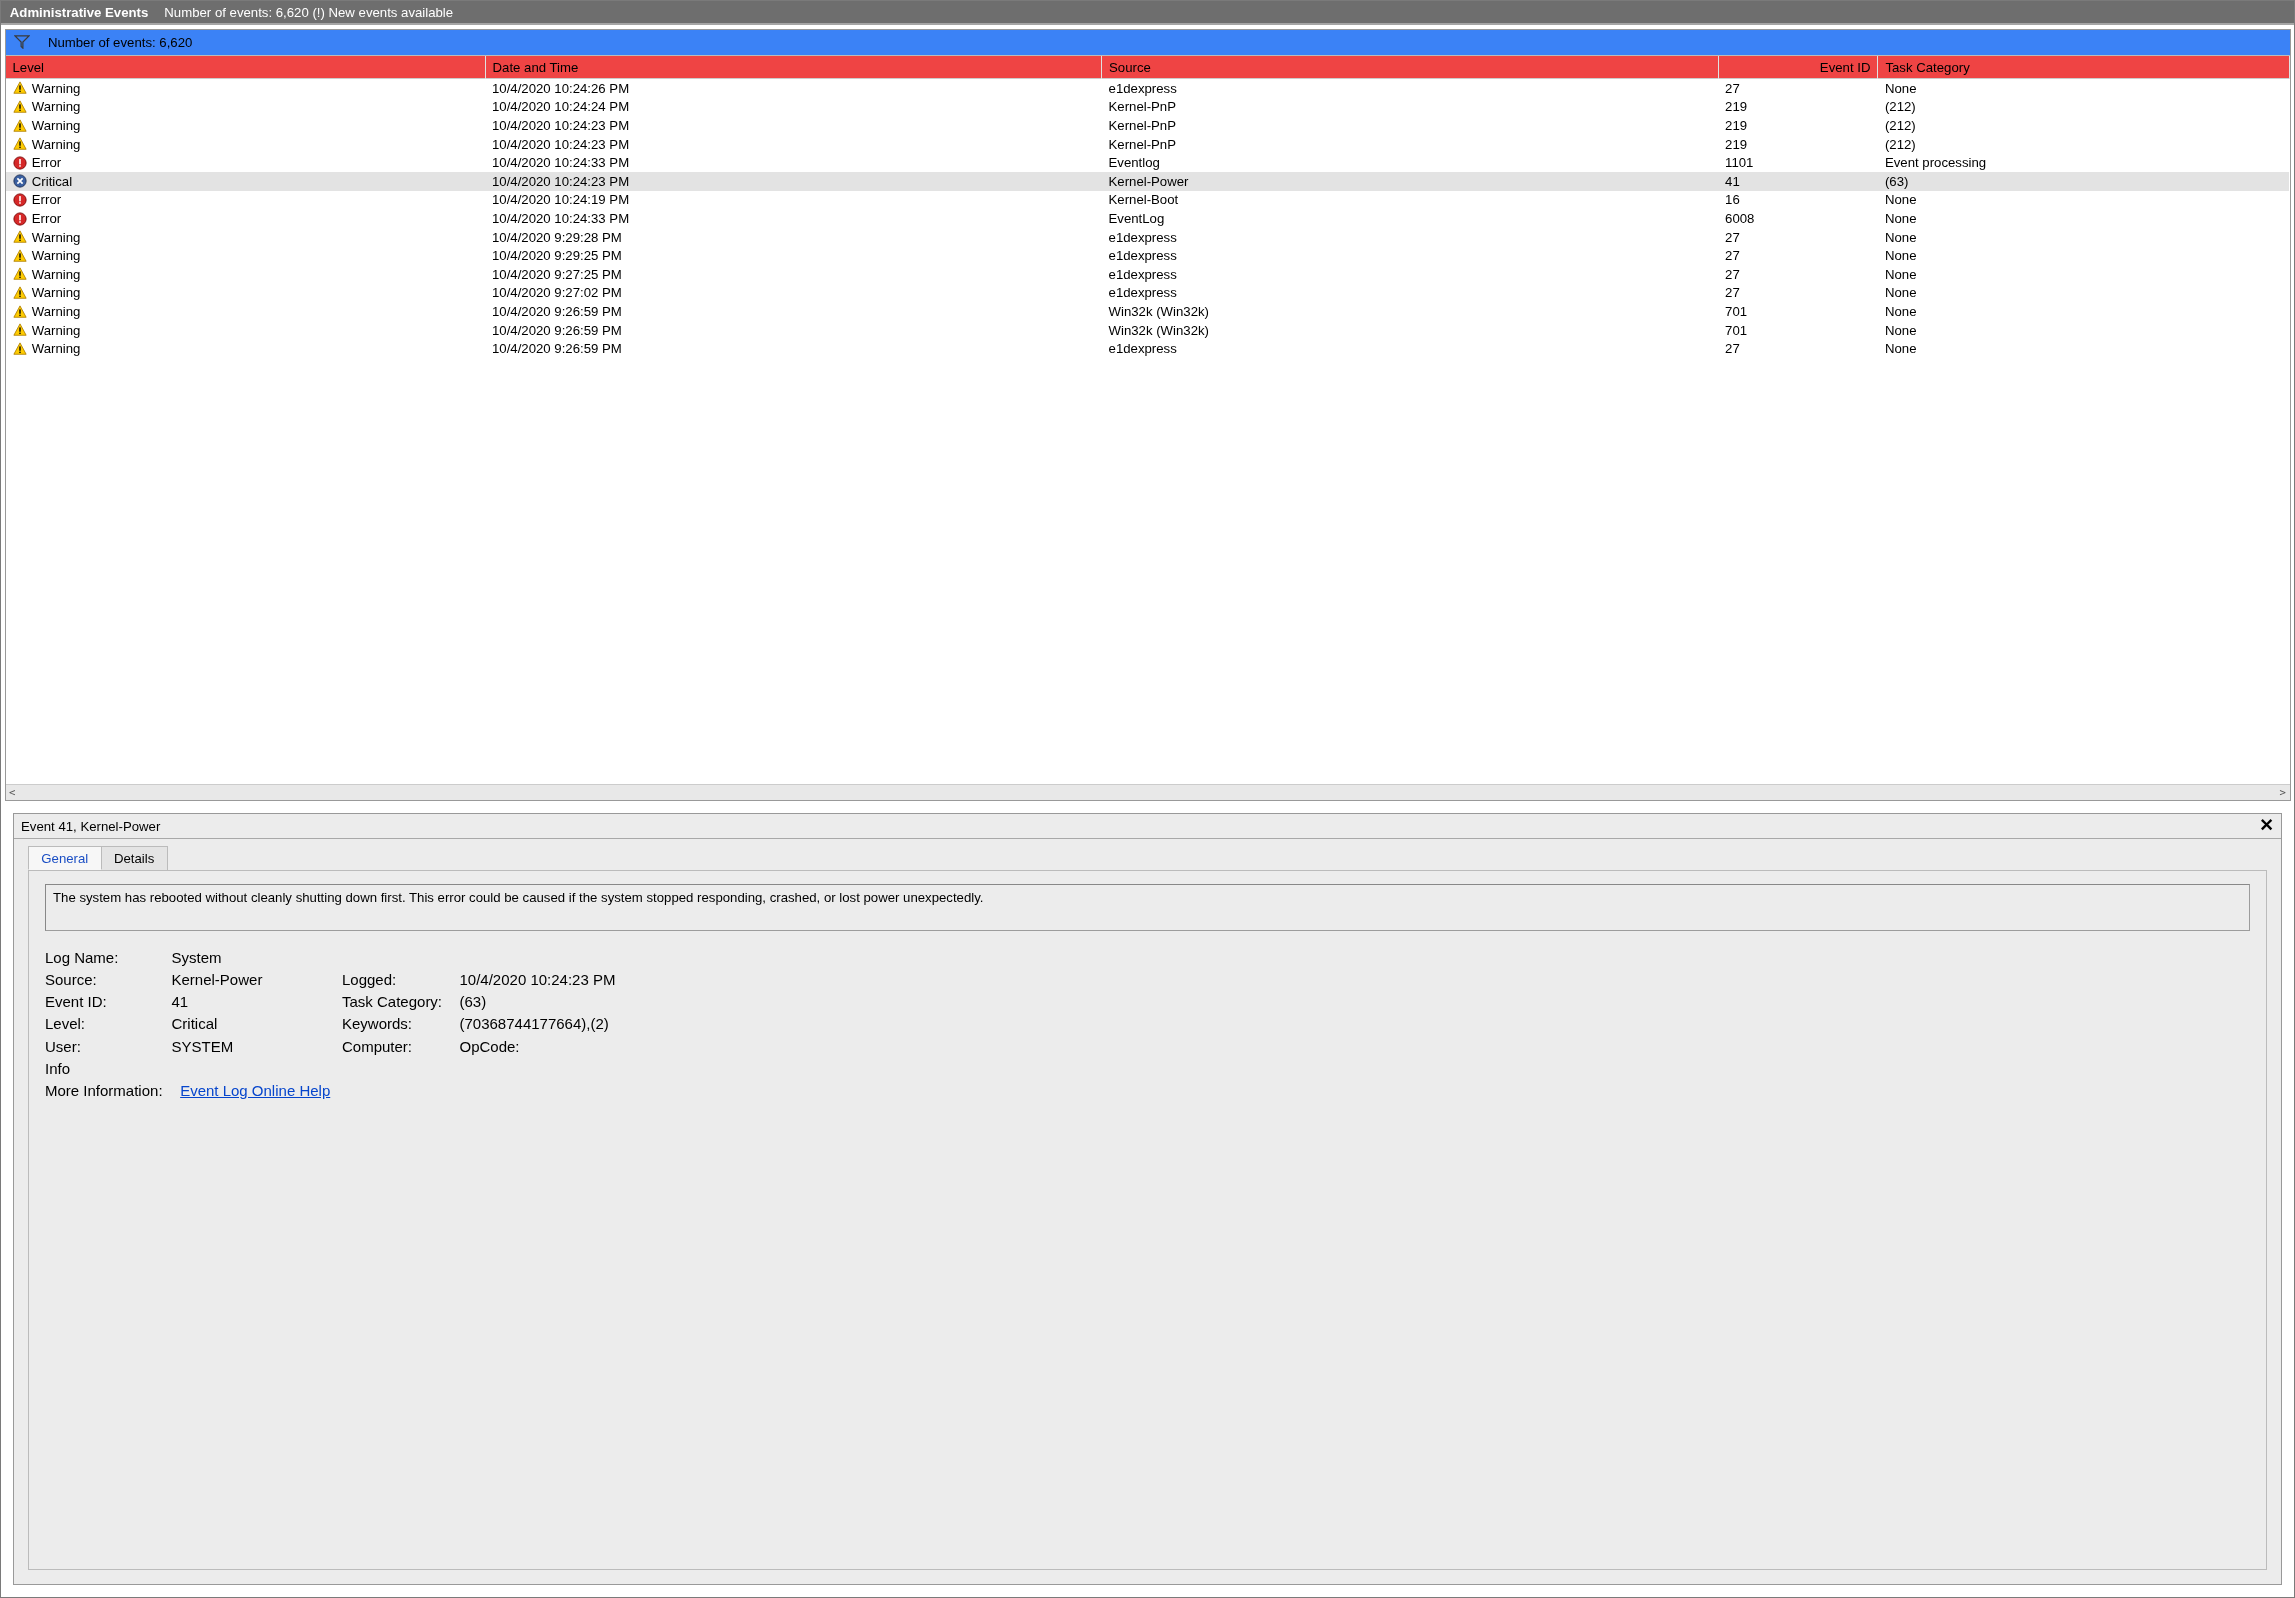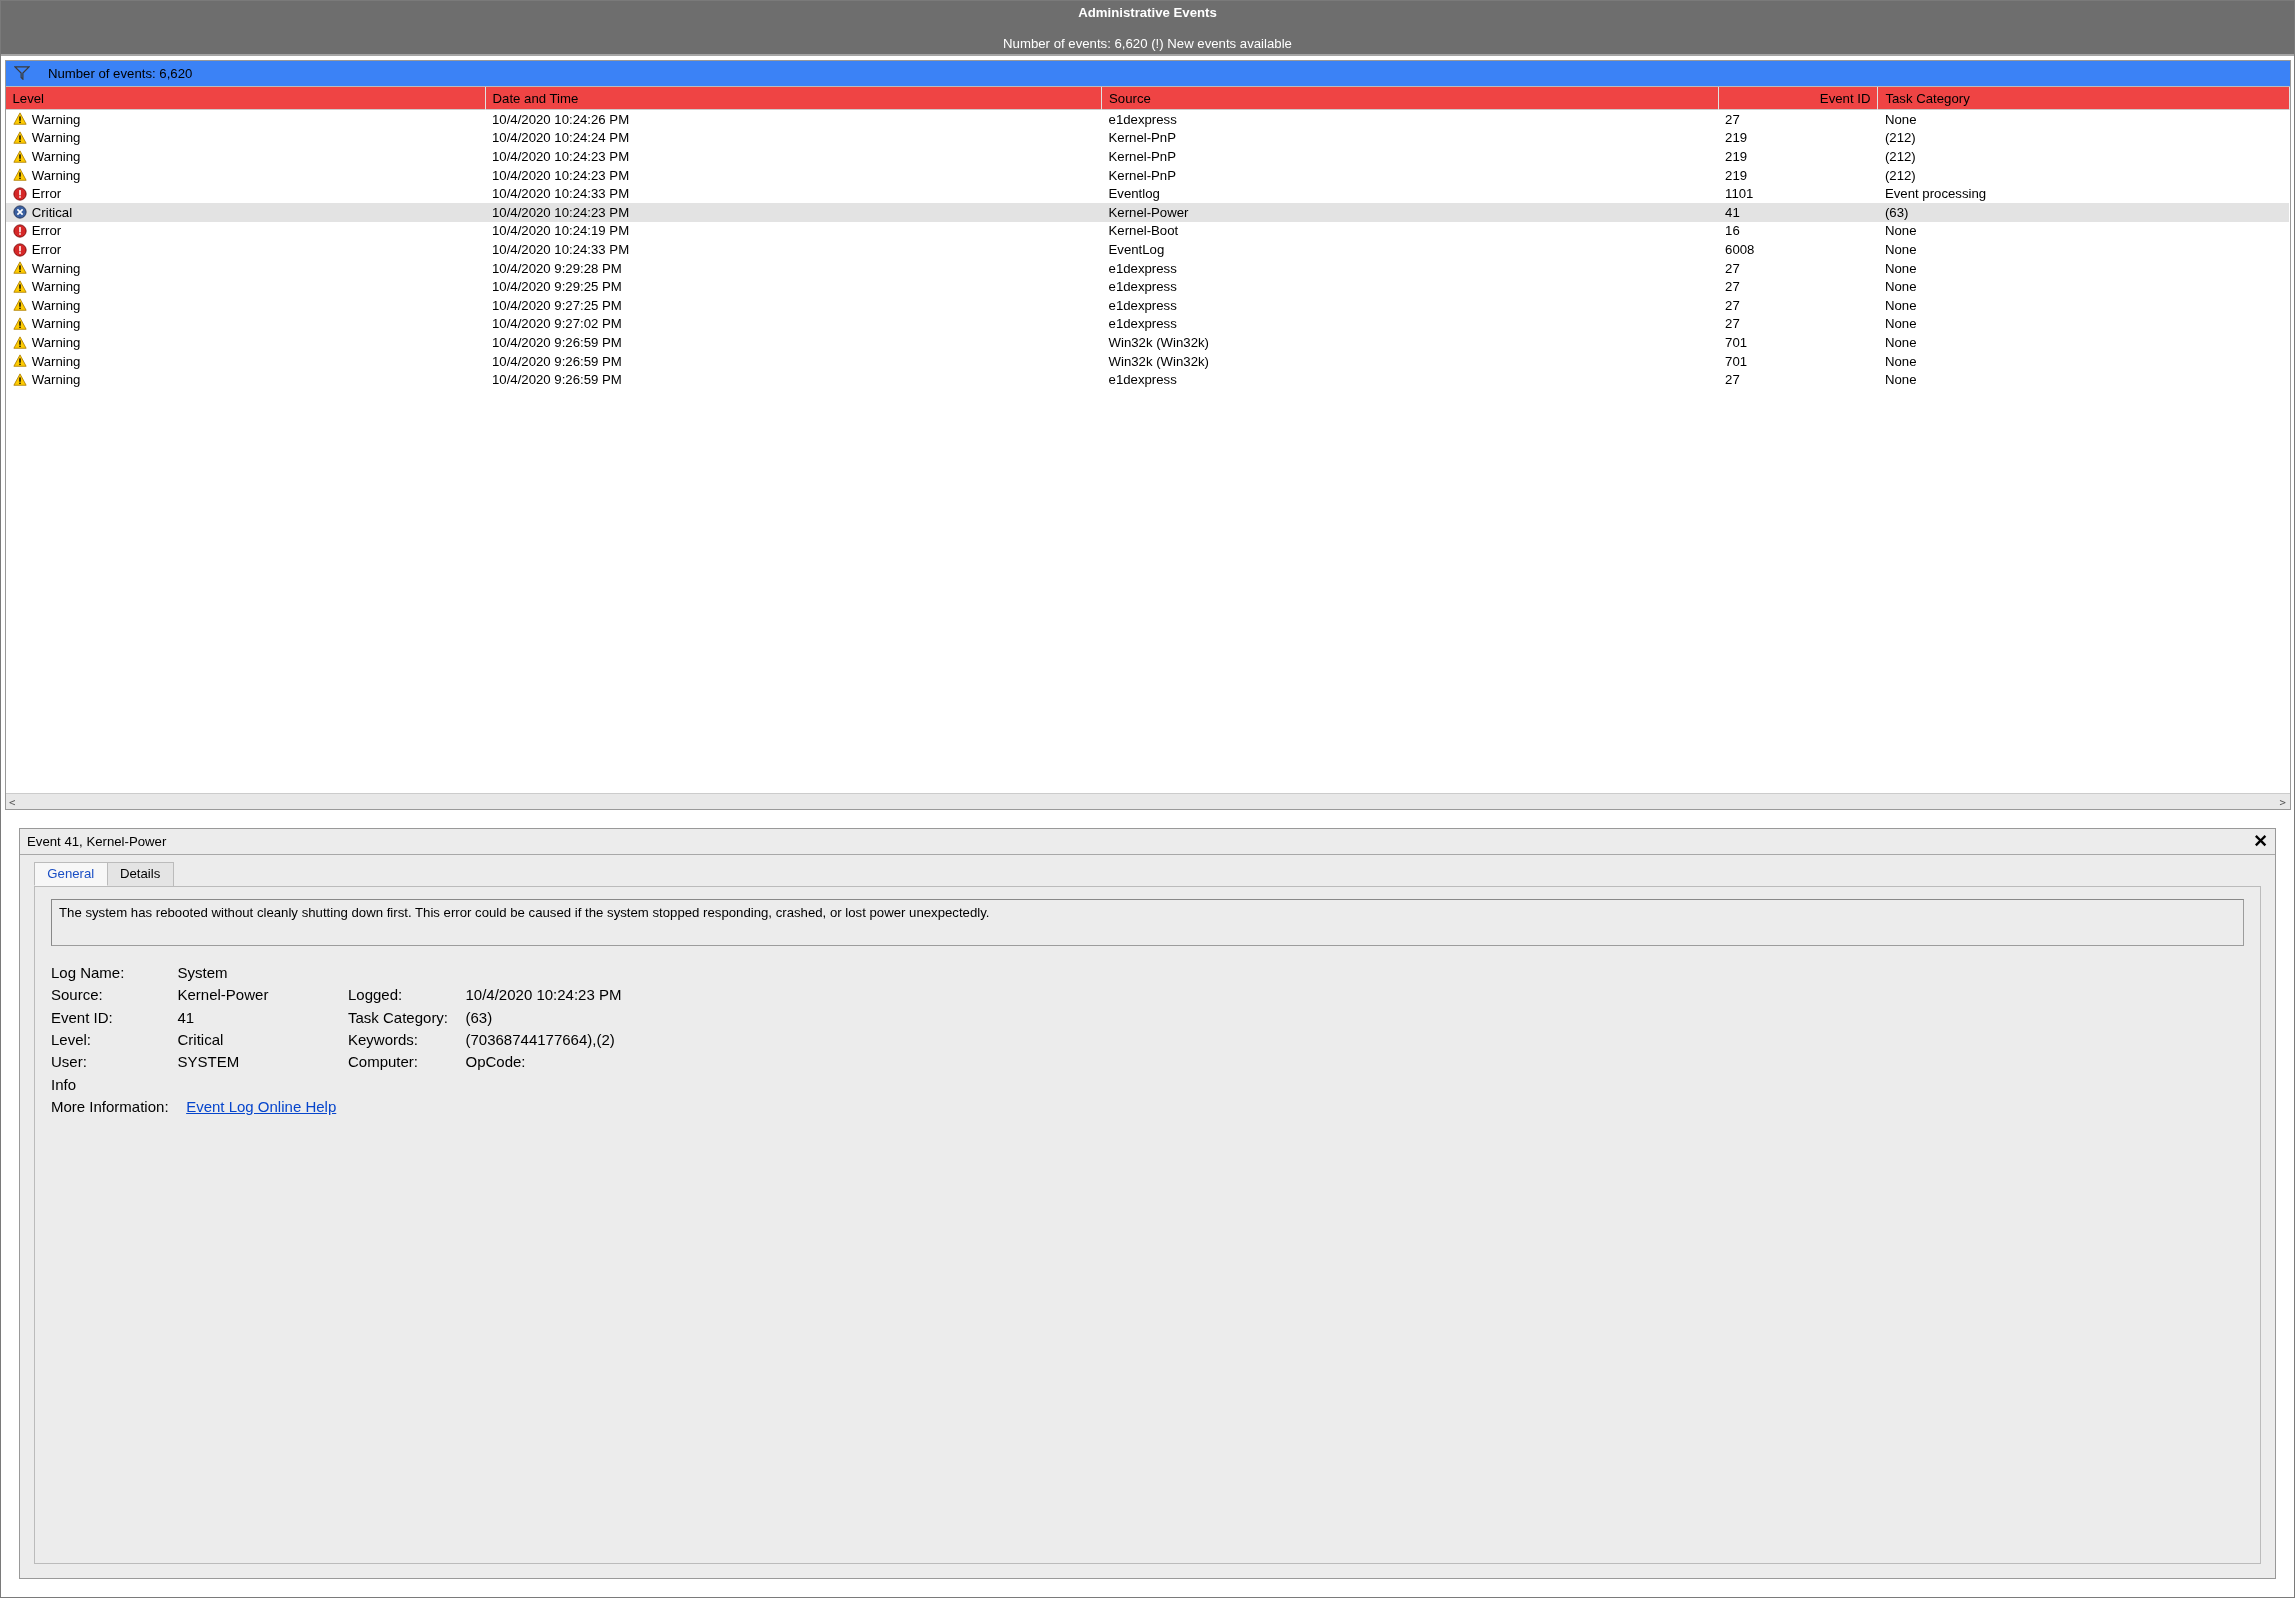--- a/index.html
+++ b/index.html
@@ -18,21 +18,20 @@
   }
   .titlebar {
     background: #6e6e6e;
     color: #fff;
     padding: 3.5px 8.8px;
     font-size: 13.2px;
     display: flex;
     align-items: center;
     gap: 16px;
     border-bottom: 2.6px solid #a5a5a5;
-    flex-direction: column;
   }
   .titlebar .title { font-weight: 600; }
   .titlebar .sub { font-weight: 400; }
 
   .content-top {
     border: 0.9px solid #999;
     margin: 3.5px 3.5px 0 3.5px;
     display: flex;
     flex-direction: column;
     flex: 1 1 50%;
@@ -89,21 +88,21 @@
     background: #e8e8e8;
     border-top: 0.9px solid #ccc;
     display:flex; justify-content:space-between; align-items:center;
     padding: 0 3.5px;
     font-size: 10.6px; color:#555;
   }
   .hscroll span{ font-family: monospace; }
 
   .content-bottom {
     border: 0.9px solid #999;
-    margin: 18px;
+    margin: 12px;
     background: #ececec;
     display:flex; flex-direction:column;
     flex: 1 1 50%;
     min-height: 0;
   }
   .detail-header {
     background: #ececec;
     border-bottom: 1.8px solid #a8a8a8;
     padding: 3.5px 7px;
     display:flex; justify-content:space-between; align-items:center;

